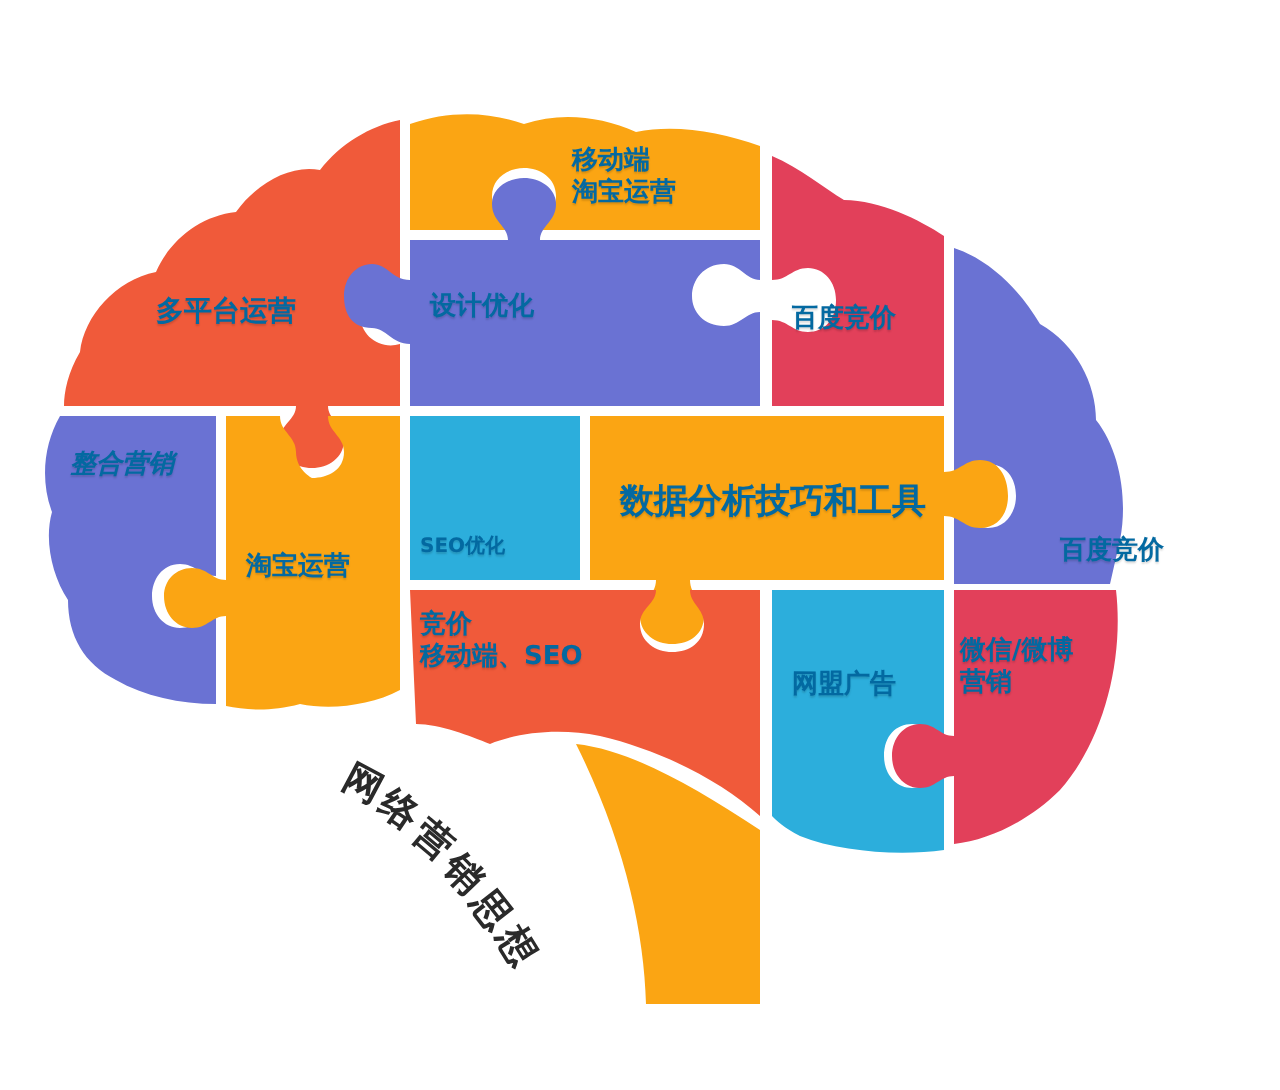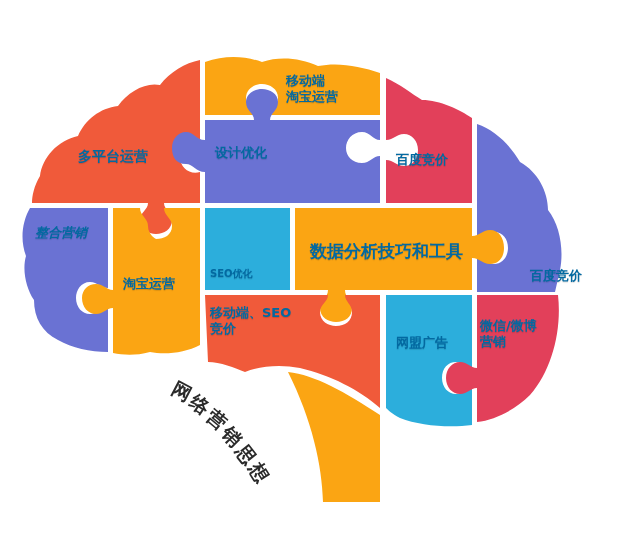--- a/index.html
+++ b/index.html
@@ -77,22 +77,22 @@
 
 <div class="label" style="left:123px; top:276px; font-size:13px;">淘宝运营</div>
 
 <div class="label" style="left:210px; top:240px; font-size:10px;margin-top:28px;">SEO优化</div>
 
 <div class="label" style="left:310px; top:241px; font-size:17px;">数据分析技巧和工具</div>
 
 <div class="label" style="left:484px; top:268px; font-size:13px;margin-left:46px;">百度竞价</div>
 
 <div class="label" style="left:210px; top:305px; font-size:13px; width:110px;">
+  <div>竞价</div>
   <div>移动端、SEO</div>
-  <div>竞价</div>
 </div>
 
 <div class="label" style="left:396px; top:335px; font-size:13px;">网盟广告</div>
 
 <div class="label" style="left:480px; top:318px; font-size:13px; width:78px;">
   <div>微信/微博</div>
   <div>营销</div>
 </div>
 
 <div>

